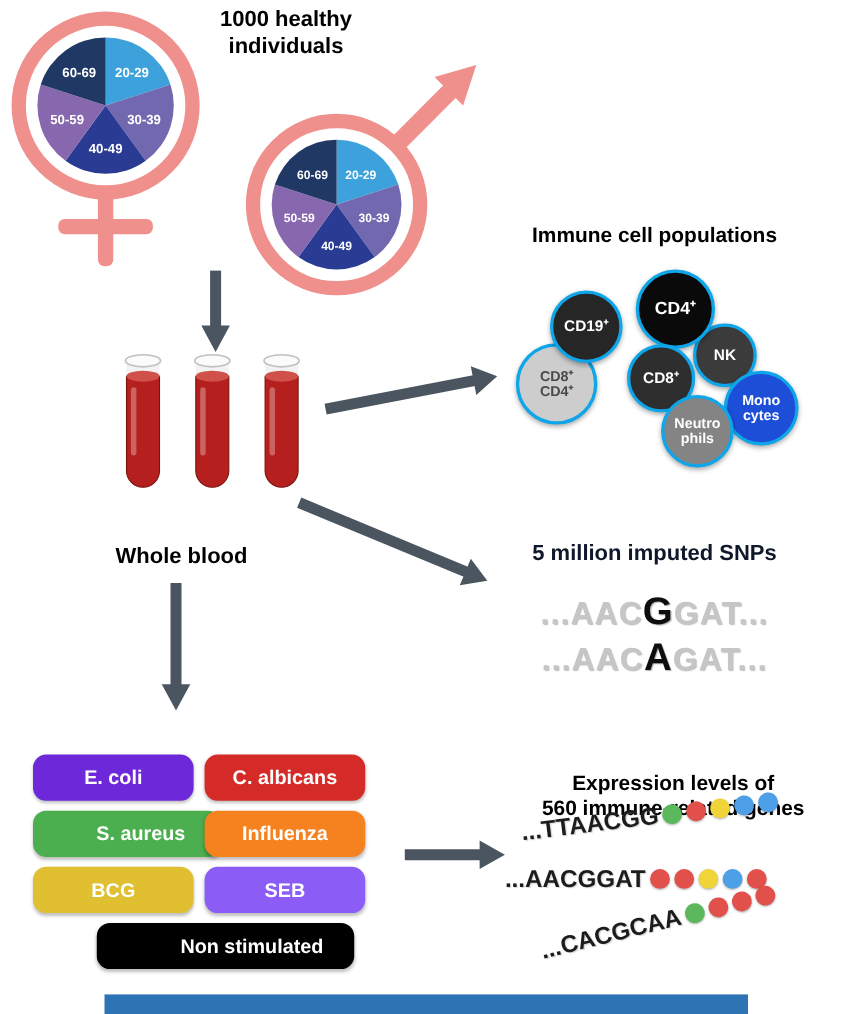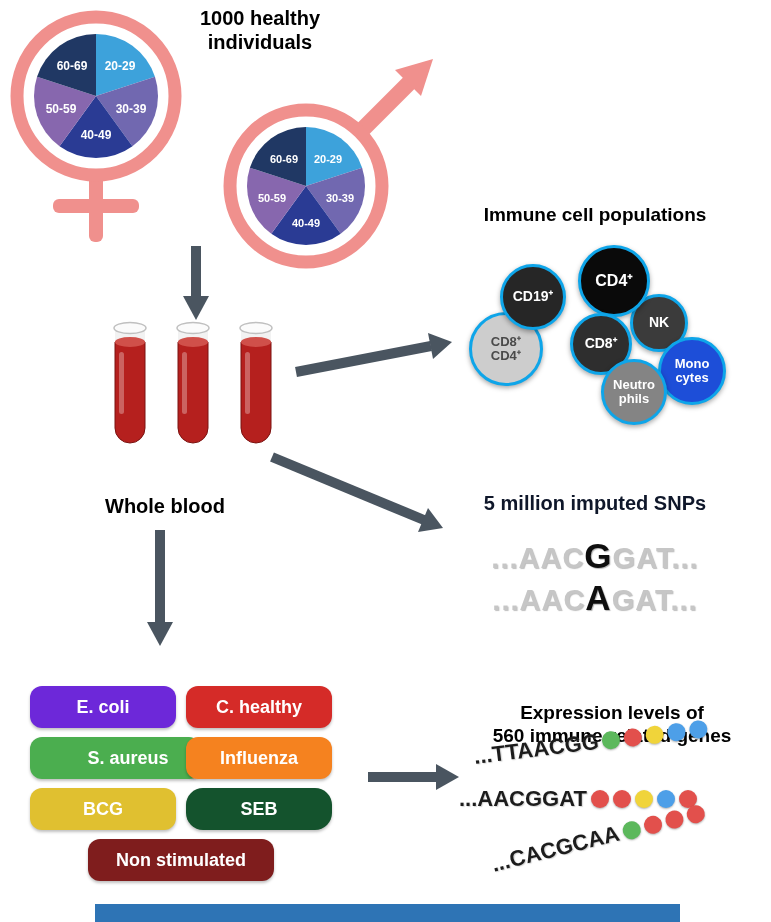--- a/index.html
+++ b/index.html
@@ -176,26 +176,26 @@
 
   <div class="abs snp-title">5 million imputed SNPs</div>
   <div class="snp-line s0">
     <span>...AAC</span><span class="snp">G</span><span>GAT...</span>
   </div>
   <div class="snp-line s1">
     <span>...AAC</span><span class="snp">A</span><span>GAT...</span>
   </div>
 
   <div class="pill p0" style="background: #6d28d9;">E. coli</div>
-  <div class="pill p1" style="background: rgb(213, 43, 40);">C. healthy</div>
+  <div class="pill p1" style="background: rgb(213, 43, 40);">C. albicans</div>
   <div class="pill p2" style="background: rgb(75, 174, 79); padding-left: 25px;">S. aureus</div>
   <div class="pill p3" style="background: rgb(245, 130, 31);">Influenza</div>
   <div class="pill p4" style="background: rgb(224, 192, 48);">BCG</div>
-  <div class="pill p5" style="background: #14532d; border-radius: 17px;">SEB</div>
-  <div class="pill p6" style="background: #7f1d1d;">Non stimulated</div>
+  <div class="pill p5" style="background: #8b5cf6;">SEB</div>
+  <div class="pill p6" style="background: #000000; padding-left: 48px;">Non stimulated</div>
 
   <div class="abs genes-title pre">Expression levels of
 560 immune-related genes</div>
 
   <div class="gene-row g0">
     <span>...TTAACGG</span><span class="dot" style="background: rgb(92, 184, 92);"></span><span class="dot" style="background: rgb(226, 80, 76);"></span><span class="dot" style="background: rgb(240, 212, 58);"></span><span class="dot" style="background: rgb(77, 159, 232);"></span><span class="dot" style="background: rgb(77, 159, 232);"></span>
   </div>
   <div class="gene-row g1">
     <span>...AACGGAT</span><span class="dot" style="background: rgb(226, 80, 76);"></span><span class="dot" style="background: rgb(226, 80, 76);"></span><span class="dot" style="background: rgb(240, 212, 58);"></span><span class="dot" style="background: rgb(77, 159, 232);"></span><span class="dot" style="background: rgb(226, 80, 76);"></span>
   </div>

